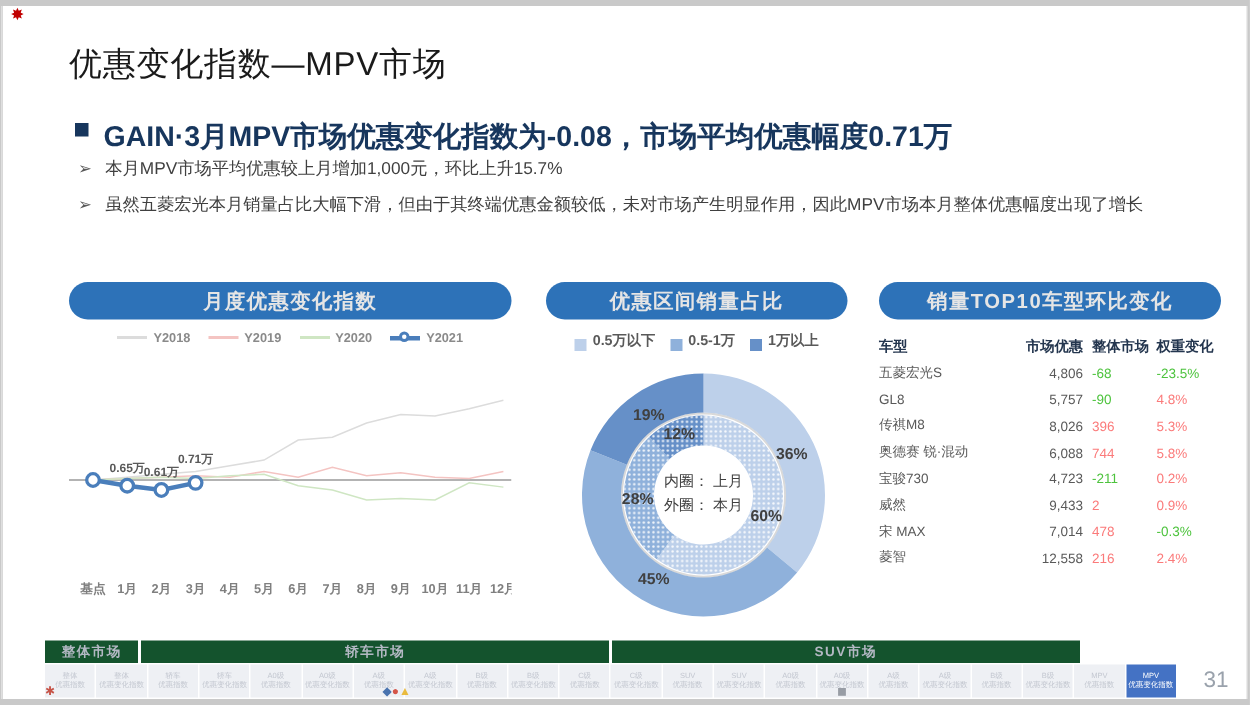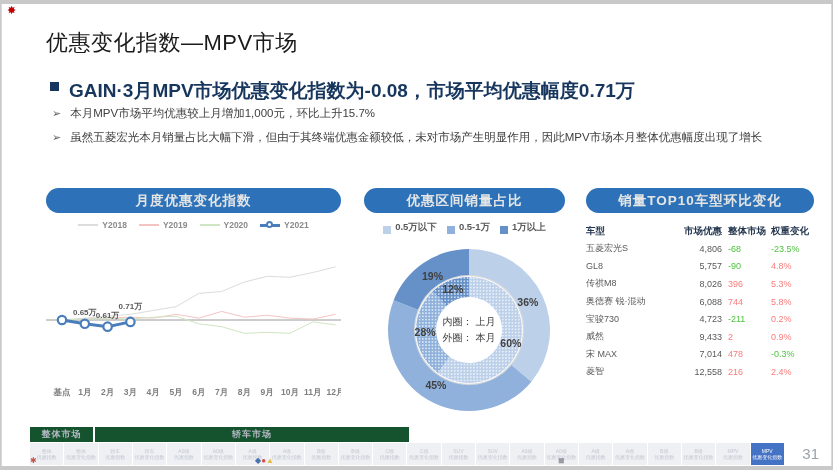--- a/index.html
+++ b/index.html
@@ -225,20 +225,21 @@
             <span class="tc c2 pos">216</span>
             <span class="tc c3 pos">2.4%</span>
           </div>
         </div>
     </div>
 
     <div class="footer">
       <div class="fgroups">
           <div class="fgroup" style="width: 8.33333%;">整体市场</div>
           <div class="fgroup" style="width: 41.6667%;">轿车市场</div>
+          <div class="fgroup" style="width: 41.6667%;">SUV市场</div>
           <div class="fgroup active" style="width: 8.33333%; margin-top: 42px;">MPV市场</div>
         </div>
       <div class="ftabs">
           <div class="ftab">
             <span>整体</span>
             <span>优惠指数</span>
           </div>
           <div class="ftab">
             <span>整体</span>
             <span>优惠变化指数</span>

